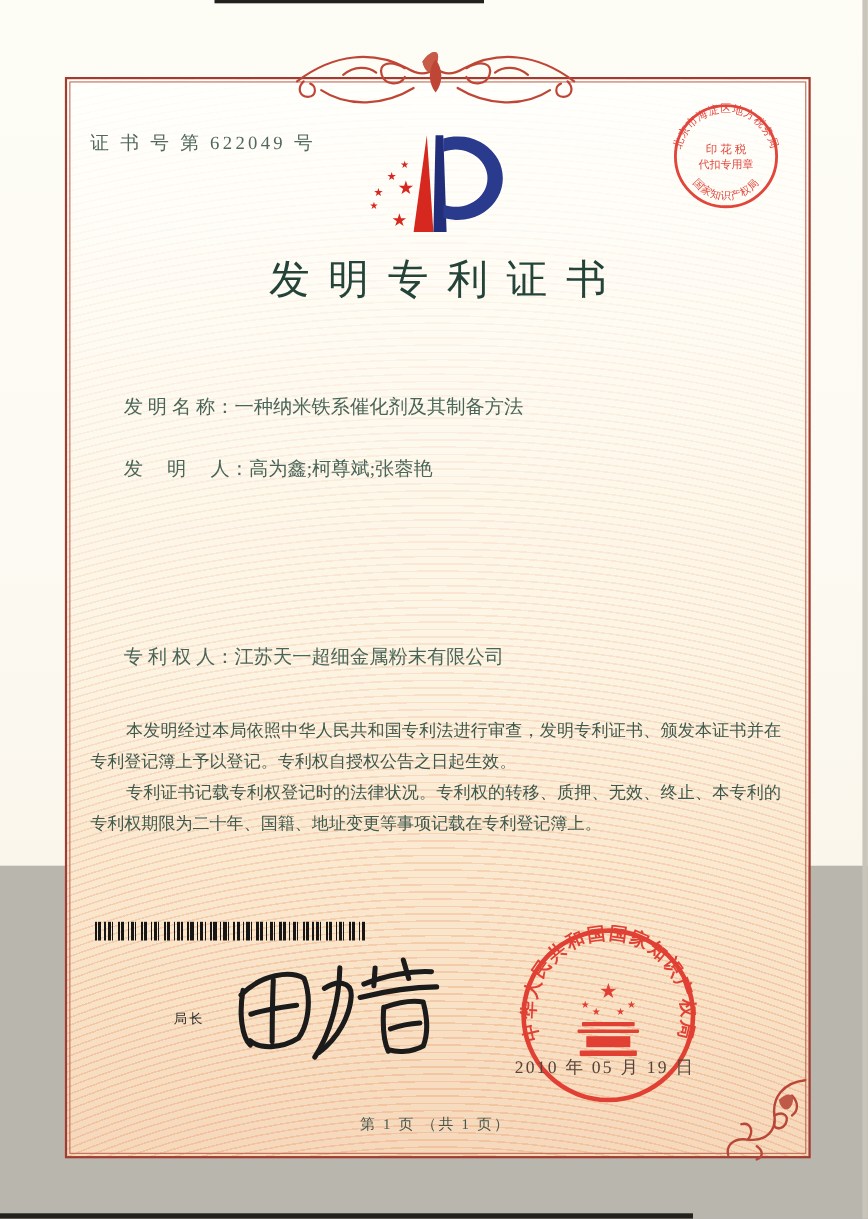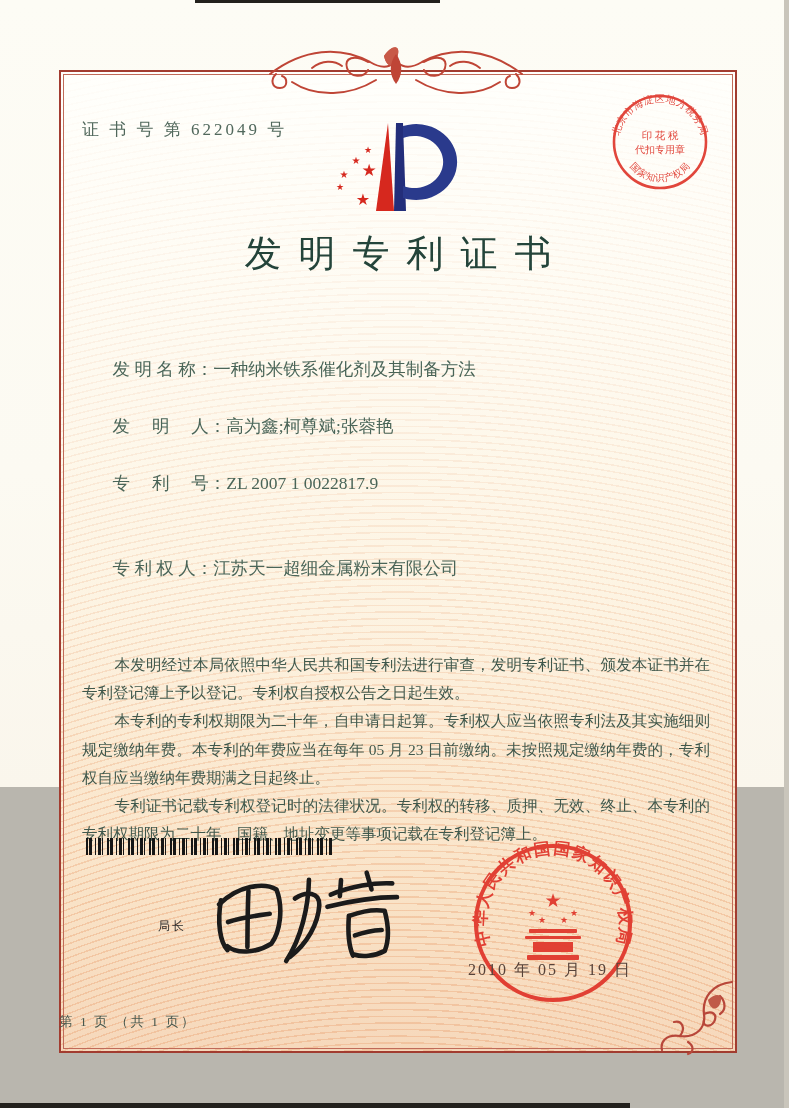--- a/index.html
+++ b/index.html
@@ -42,21 +42,21 @@
 
   .title{
     position:absolute;left:59px;top:229px;width:674px;
     text-align:center;font-size:37px;color:#24443a;
     letter-spacing:17px;padding-left:21px;box-sizing:border-box;
     font-weight:500;
   }
 
   .field-row{position:absolute;left:95px;font-size:17.5px;color:#4a6558;white-space:pre;}
   .field-row .lbl{white-space:pre;}
-  .f0{top:336px}.f1{top:393px}.f2{top:450px}.f3{top:507px}.f4{top:535px}.f5{top:621px}
+  .f0{top:336px}.f1{top:393px}.f2{top:450px}.f3{top:507px}.f4{top:564px}.f5{top:621px}
 
   .body-text{
     position:absolute;left:82px;top:651px;width:628px;
     font-size:15.5px;line-height:1.82;color:#40584c;text-align:justify;
   }
   .body-text p{margin:0;text-indent:2.1em;}
 
   .barcode{
     position:absolute;left:86px;top:838px;width:246px;height:17px;
     background:repeating-linear-gradient(90deg,
@@ -71,21 +71,21 @@
   .sig-svg{position:absolute;left:200px;top:860px;width:210px;height:118px;transform:rotate(-3deg);}
   .visually-hidden{position:absolute;width:1px;height:1px;overflow:hidden;clip:rect(0 0 0 0);white-space:nowrap;}
 
   .seal{position:absolute;left:471px;top:841px;width:164px;height:164px;opacity:.93;}
   .seal-date{
     position:absolute;left:468px;top:960px;width:220px;
     font-size:16px;color:#57433a;letter-spacing:2px;white-space:pre;
   }
 
   .page-footer{
-    position:absolute;left:59px;top:1013px;width:674px;
+    position:absolute;left:59px;top:1013px;width:674px;text-align:center;
     font-size:13.5px;color:#47584e;letter-spacing:2px;
   }
 
   .top-flourish{position:absolute;left:266px;top:30px;width:260px;height:82px;}
   .corner-flourish{position:absolute;left:650px;top:976px;width:88px;height:80px;}
 </style>
 </head>
 <body>
 
 <div class="page">
@@ -160,30 +160,26 @@
   </svg>
 
   <div class="title">发明专利证书</div>
 
   <div class="field-row f0">
     <span class="lbl">发 明 名 称：</span><span>一种纳米铁系催化剂及其制备方法</span>
   </div>
   <div class="field-row f1">
     <span class="lbl">发　 明　 人：</span><span>高为鑫;柯尊斌;张蓉艳</span>
   </div>
-  <div class="field-row f2">
-    <span class="lbl">专　 利　 号：</span><span>ZL 2007 1 0022817.9</span>
-  </div>
   <div class="field-row f4">
     <span class="lbl">专 利 权 人：</span><span>江苏天一超细金属粉末有限公司</span>
   </div>
 
   <div class="body-text">
     <p>本发明经过本局依照中华人民共和国专利法进行审查，发明专利证书、颁发本证书并在专利登记簿上予以登记。专利权自授权公告之日起生效。</p>
-    <p>本专利的专利权期限为二十年，自申请日起算。专利权人应当依照专利法及其实施细则规定缴纳年费。本专利的年费应当在每年 05 月 23 日前缴纳。未按照规定缴纳年费的，专利权自应当缴纳年费期满之日起终止。</p>
     <p>专利证书记载专利权登记时的法律状况。专利权的转移、质押、无效、终止、本专利的专利权期限为二十年、国籍、地址变更等事项记载在专利登记簿上。</p>
   </div>
 
   <div class="barcode"></div>
 
   <div class="sig-title">局长</div>
   <span class="visually-hidden">田力普</span>
   <svg class="sig-svg" viewBox="0 0 210 118" xmlns="http://www.w3.org/2000/svg">
     <g stroke="#1b1b1b" stroke-width="4.6" fill="none" stroke-linecap="round" stroke-linejoin="round">
       <path d="M22,36 C17,58 19,78 26,86"></path>

